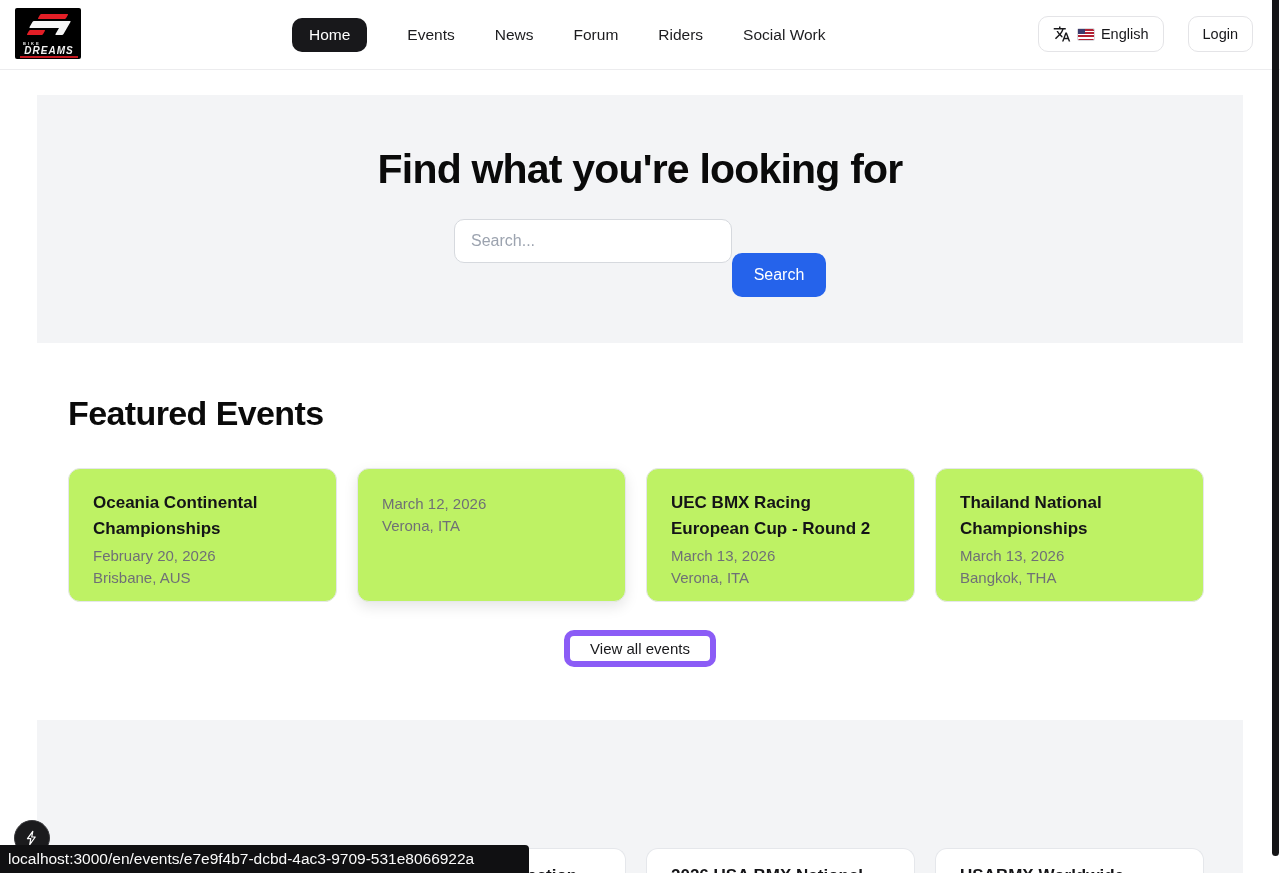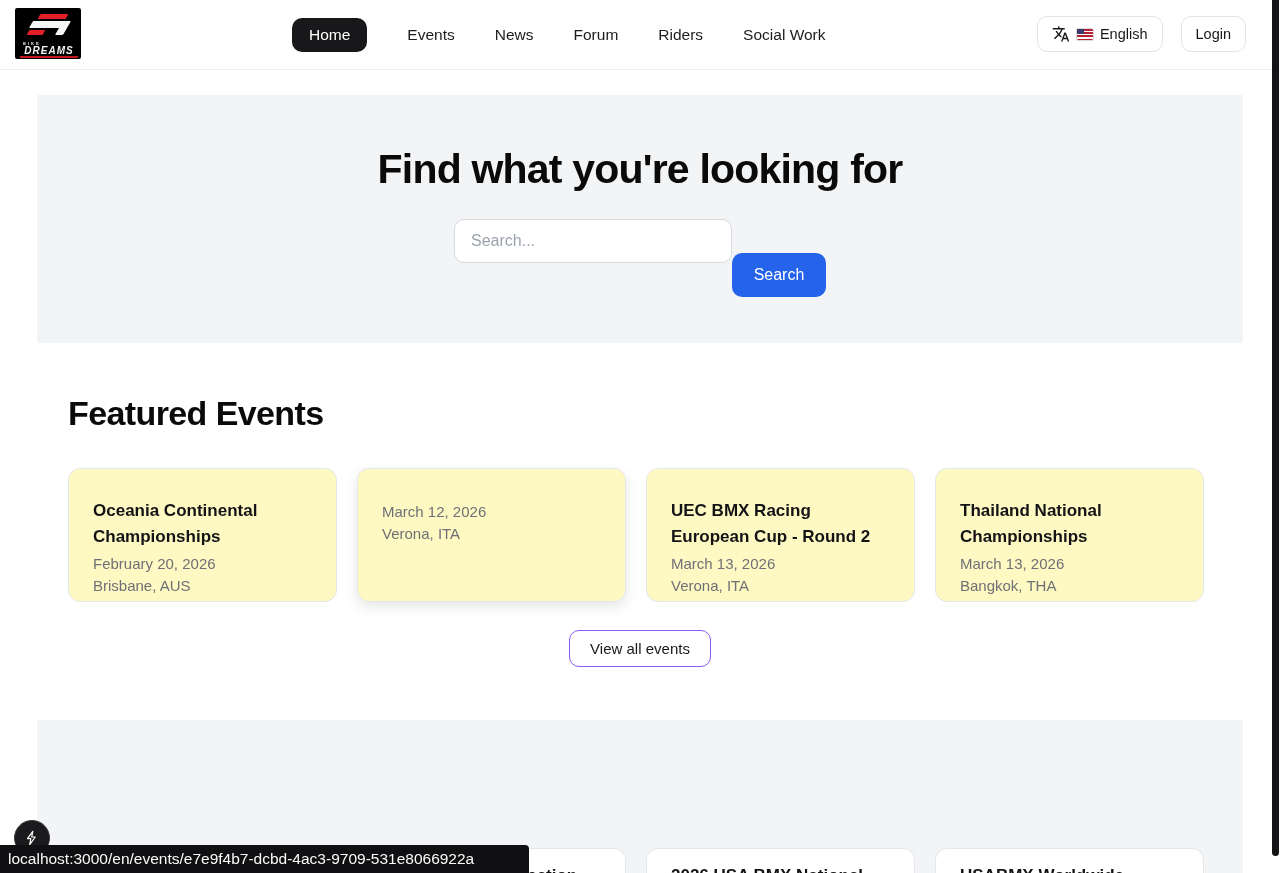--- a/index.html
+++ b/index.html
@@ -27,21 +27,21 @@
                font-size:10px; font-weight:800; font-style:italic; color:#f2f2f2;
                letter-spacing:1px; border-bottom:2px solid #c41820; line-height:11px; }
 
   .nav { position:absolute; left:292px; top:16px; height:38px;
          display:flex; align-items:center; gap:40px; }
   .nav-item { font-size:15.5px; font-weight:500; color:#1c1c1f; cursor:pointer;
               white-space:nowrap; }
   .nav-item.active { background:#18181b; color:#fff; padding:8px 17px;
                      border-radius:10px; }
 
-  .hdr-right { position:absolute; right:34px; top:16px; display:flex; gap:18px;text-align:center; }
+  .hdr-right { position:absolute; right:27px; top:16px; display:flex; gap:24px;text-align:center; }
   .pill-btn { height:36px; display:flex; align-items:center; gap:7px;
               border:1px solid #e4e4e7; border-radius:10px; background:#fff;
               padding:0 14px; font-size:14.5px; font-weight:500; color:#18181b;
               cursor:pointer; }
   .flag { position:relative; width:16px; height:11px; display:inline-block;
           background:repeating-linear-gradient(180deg,#b22234 0 1.6px,#fff 1.6px 3.2px);
           border-radius:1px; outline:1px solid #d9d9de; }
   .flag::before { content:""; position:absolute; left:0; top:0; width:7px; height:5px;
                   background:#3c3b6e; }
 
@@ -62,30 +62,30 @@
   .search-input::placeholder { color:#9ca3af; }
   .search-btn { width:94px; height:44px; border:none; border-radius:10px;
                 background:#2563eb; color:#fff; font-size:16px; font-weight:500;
                 font-family:inherit; cursor:pointer;margin-top:34px; }
 
   
   .section-title { font-size:34px; font-weight:800; letter-spacing:-0.6px; color:#0a0a0a; }
   .fe-title { position:absolute; left:68px; top:394px; }
   .cards-grid { position:absolute; left:68px; top:468px; width:1136px;
                 display:grid; grid-template-columns:repeat(4,1fr); gap:20px; }
-  .event-card { background:#fef9c3; border:1px solid #e5e7eb; border-radius:12px;
-                padding:29px 24px; height:134px; cursor:pointer; }
+  .event-card { background:#bef264; border:1px solid #e5e7eb; border-radius:12px;
+                padding:21px 24px; height:134px; cursor:pointer; }
   .event-card.elevated { box-shadow:0 5px 14px rgba(0,0,0,0.10); }
   .event-title { font-size:17px; font-weight:700; line-height:26px; color:#141417; }
   .event-date { margin-top:3px; font-size:15px; line-height:22px; color:#6f7076; }
   .event-loc { font-size:15px; line-height:22px; color:#6f7076; }
 
   .view-all-wrap { position:absolute; left:0; top:630px; width:1280px;
                    display:flex; justify-content:center; }
-  .view-all { height:37px; padding:0 20px; background:#fff; border:1px solid #8b5cf6;
+  .view-all { height:37px; padding:0 20px; background:#fff; border:6px solid #8b5cf6;
               border-radius:10px; font-size:15px; font-weight:500; color:#18181b;
               font-family:inherit; cursor:pointer; }
 
   
   .news-section { position:absolute; left:37px; top:720px; width:1206px; height:153px;
                   background:#f3f4f6; }
   .news-title { position:absolute; left:31px; top:53px; }
   .news-grid { position:absolute; left:31px; top:128px; width:1136px;
                display:grid; grid-template-columns:repeat(4,1fr); gap:20px; }
   .news-card { background:#fff; border:1px solid #e5e7eb; border-radius:12px 12px 0 0;

